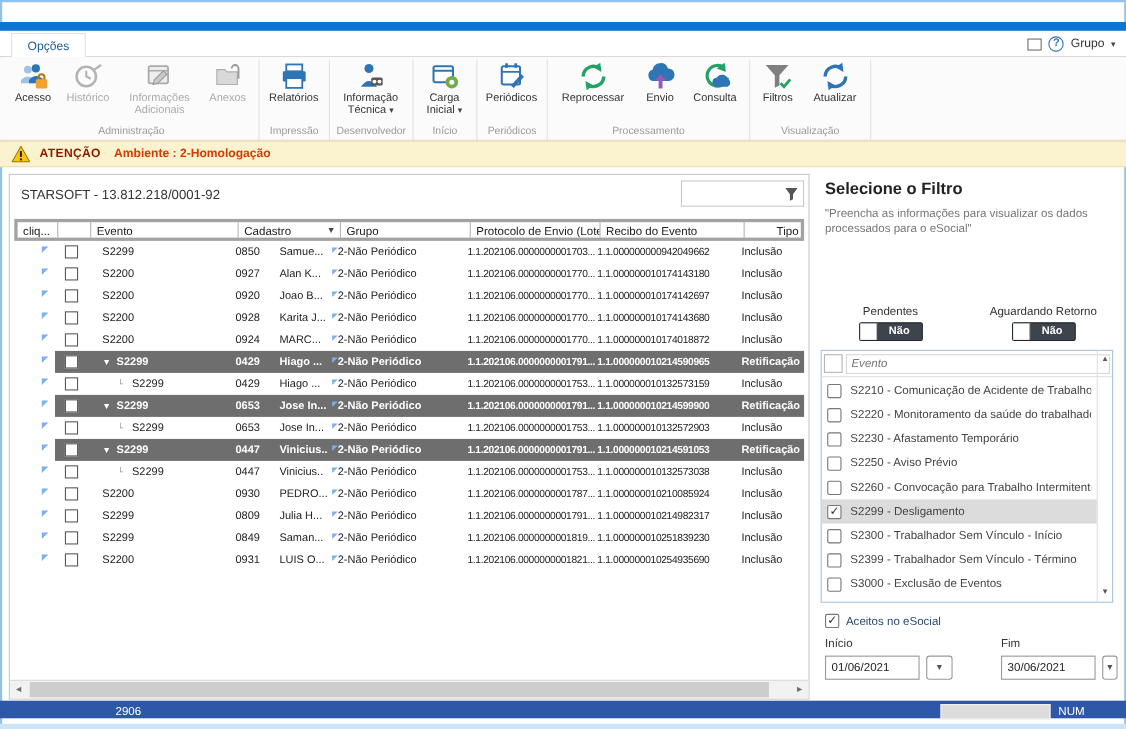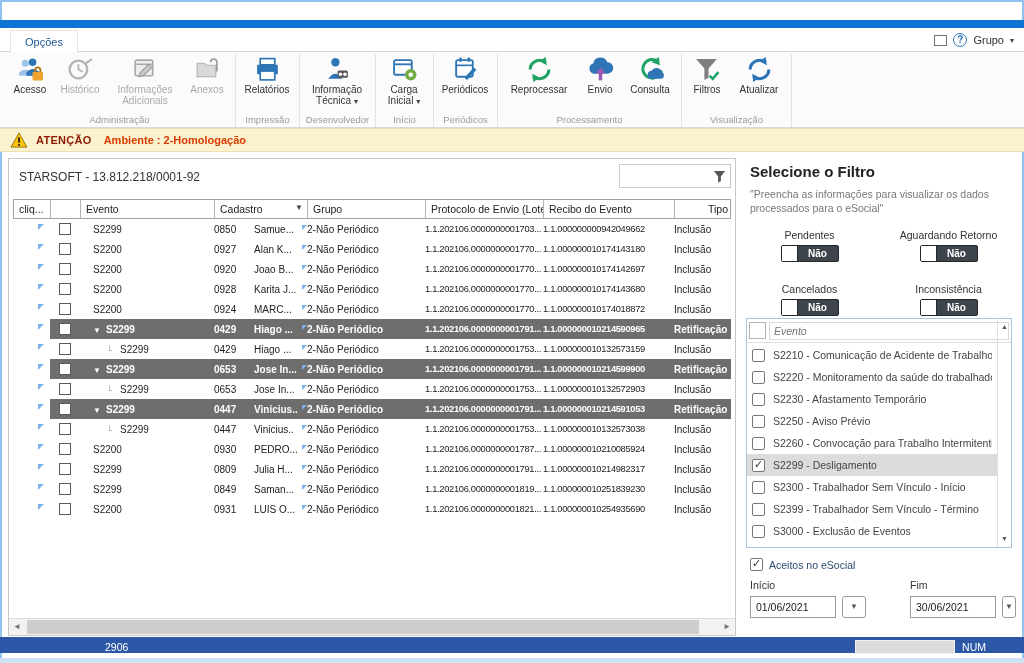--- a/index.html
+++ b/index.html
@@ -54,21 +54,21 @@
   
   .gridbox { position:absolute; left:8px; top:158px; width:728px; height:478px; background:#fff;
              border:1px solid #c8c8c8; }
   .company { position:absolute; left:10px; top:11px; font-size:12px; color:#333; }
   .gsearch { position:absolute; right:4px; top:5px; width:112px; height:24px; border:1px solid #c9c9c9;
              display:flex; align-items:center; }
   .gsearch input { flex:1; border:none; outline:none; height:20px; width:80px; font-size:11px; padding-left:5px; }
   .gsearch svg { width:13px; height:13px; margin-right:4px; }
 
   .ghead { position:absolute; left:4px; top:40px; width:718px; height:20px; display:flex;
-           border:1px solid #a3a3a3; background:#fff; font-size:10.5px; color:#222; }
+           border:3px solid #a3a3a3; background:#fff; font-size:10.5px; color:#222; }
   .ghead > div { border-right:1px solid #b5b5b5; padding:3px 0 0 5px; overflow:hidden; white-space:nowrap; }
   .gbody { position:absolute; left:4px; top:60px; width:718px; }
   .trow { display:flex; height:20px; align-items:center; font-size:10px; color:#222; white-space:nowrap; }
   .trow.sel { background:linear-gradient(to right, #fff 37px, #6e6e6e 37px); color:#fff;font-weight:bold; }
   .c0 { width:37px; } .c1 { width:30px; } .c2 { width:134px; } .c3 { width:93px; }
   .c4 { width:118px; } .c5 { width:118px; } .c6 { width:131px; } .c7 { flex:1; overflow:hidden; }
   .ghead .c7 { text-align:right; padding-right:2px; border-right:none; }
   .c0 { position:relative; height:100%; }
   .cmark { position:absolute; right:6px; top:5px; width:0; height:0;
            border-top:6px solid #7db0e8; border-right:6px solid transparent; }
@@ -88,21 +88,21 @@
   .hs-arrow { position:absolute; top:0; width:16px; height:16px; font-size:8px; color:#707070;
               text-align:center; line-height:16px; }
   .hs-left { left:0; } .hs-right { right:0; }
   .hs-thumb { position:absolute; left:18px; top:1px; width:672px; height:14px; background:#cdcdcd; }
 
   
   .rpanel { position:absolute; left:740px; top:155px; width:278px; height:482px; background:#fff; }
   .fp-title { position:absolute; left:10px; top:8px; font-size:15px; font-weight:bold; color:#222; }
   .fp-sub { position:absolute; left:10px; top:32px; width:258px; font-size:10.5px; color:#777; line-height:1.35; }
   .togrow { position:absolute; left:0; width:278px; display:flex; }
-  .togcol { width:50%; text-align:center; }
+  .togcol { width:50%; text-align:center;margin-top:48px; }
   .toglabel { font-size:10.5px; color:#333; margin-bottom:4px; }
   .toggle { width:58px; height:17px; margin:0 auto; display:flex; background:#3d444b;
             border:1px solid #23282c; border-radius:2px; cursor:pointer; }
   .knob { width:16px; background:#fff; border-right:1px solid #23282c; }
   .togtxt { flex:1; color:#fff; font-size:10px; font-weight:bold; line-height:15px; text-align:center; }
 
   .listbox { position:absolute; left:6px; top:163px; width:266px; height:230px; border:1px solid #a9c4dd; background:#fff; }
   .lsearch { display:flex; height:24px; border-bottom:1px solid #e0e0e0; align-items:center; padding:2px; gap:3px; }
   .lsearch .sqr { width:17px; height:17px; border:1px solid #b5b5b5; background:#fff; }
   .lsearch input { flex:1; height:18px; border:1px solid #d8d8d8; font-size:10.5px; font-style:italic;

